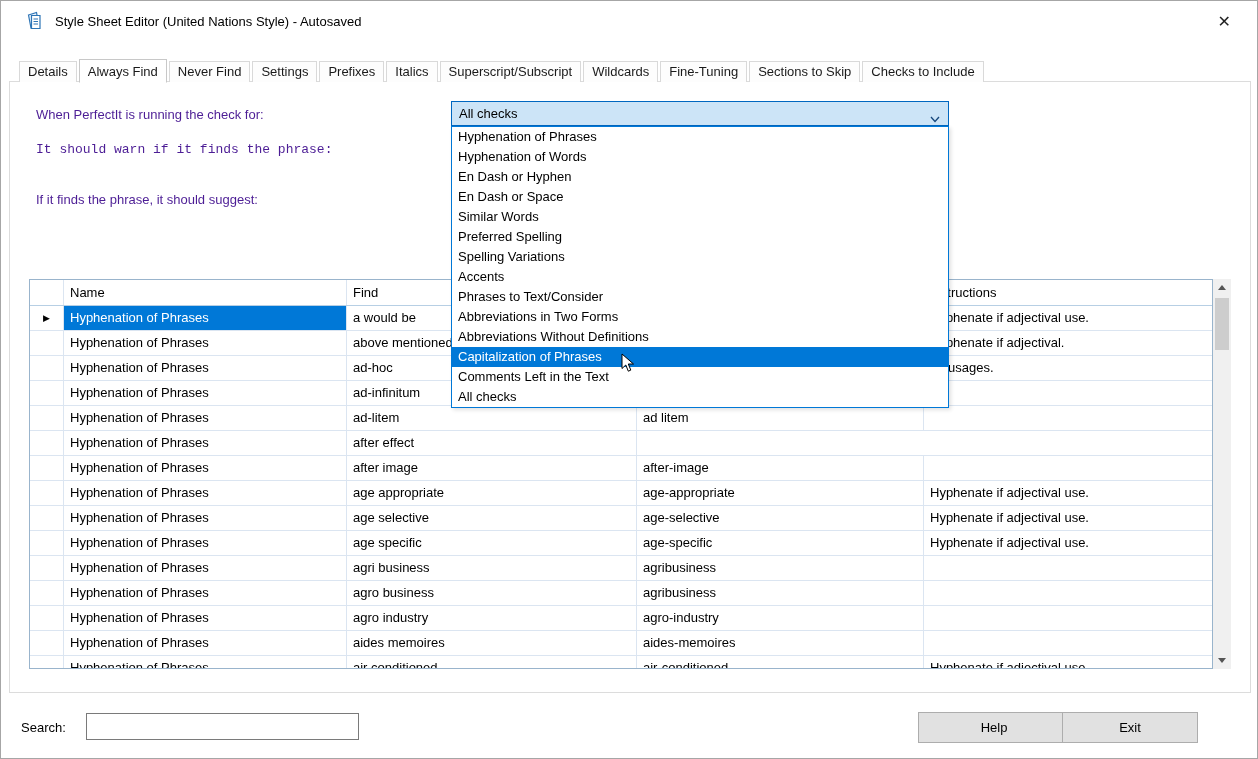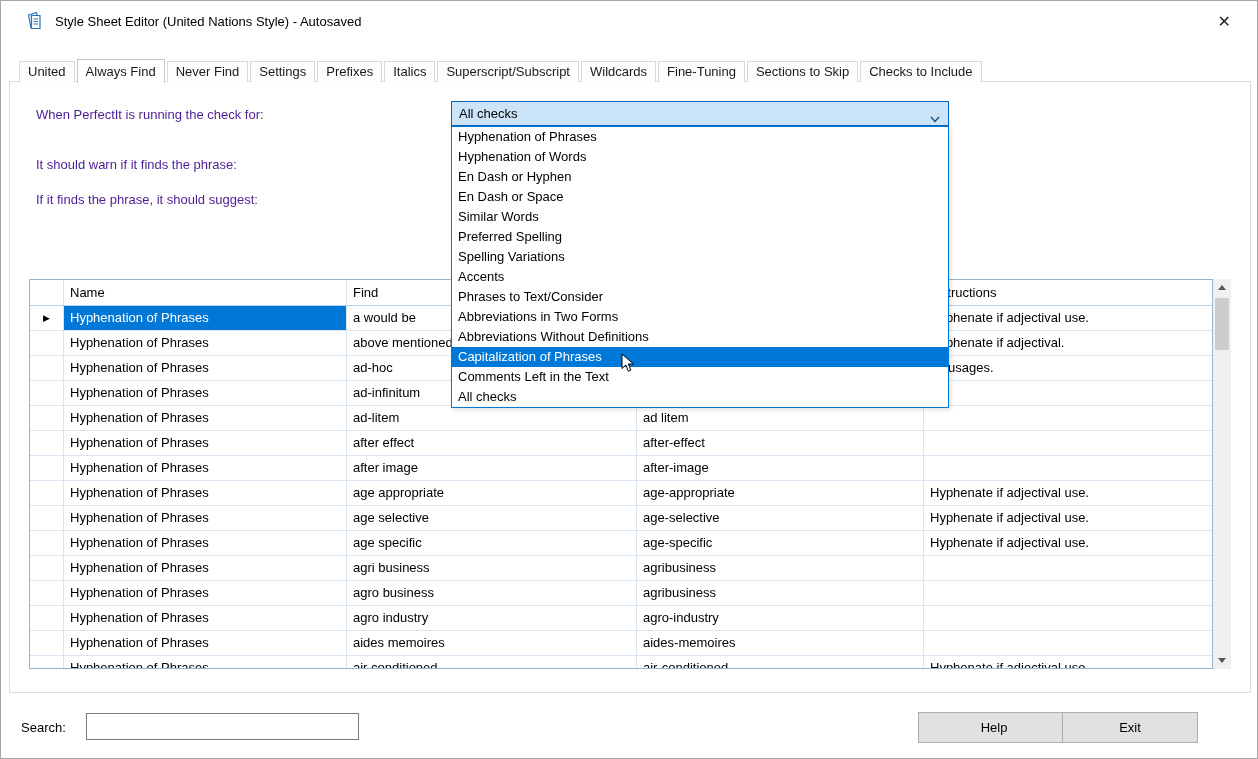--- a/index.html
+++ b/index.html
@@ -15,21 +15,21 @@
 
   
   .page { position:absolute; left:8px; top:80px; width:1242px; height:612px; border:1px solid #dcdcdc; background:#fff; z-index:0; }
   .tabstrip { position:absolute; left:18px; top:57px; height:24px; display:flex; align-items:flex-end; z-index:3; }
   .tab { font-size:13px; color:#1a1a1a; height:21px; line-height:20px; padding:0 8px; border:1px solid #d9d9d9; border-bottom:none; background:#fdfdfd; margin-right:2px; white-space:nowrap; }
   .tab.active { height:24px; line-height:23px; background:#fff; border:1px solid #c8c8c8; border-bottom:1px solid #fff; margin-bottom:-1px; z-index:4; }
 
   
   .form-label { position:absolute; left:35px; font-size:13px; color:#4c1d95; z-index:2; }
   .lbl-check { top:106px; }
-  .lbl-warn { top:156px; }
+  .lbl-warn { top:141px;font-family:Liberation Mono, monospace; }
   .lbl-suggest { top:191px; }
 
   
   .combo { position:absolute; left:450px; top:100px; width:498px; height:25px; background:#cce4f7; border:1px solid #0067c0; display:flex; align-items:center; padding:0 7px; font-size:13px; z-index:5; }
   .combo .chev { position:absolute; right:8px; top:9px; }
 
   
   .dd-list { position:absolute; left:450px; top:125px; width:498px; background:#fff; border:1px solid #0078d7; z-index:6; box-shadow:2px 2px 4px rgba(0,0,0,0.12); }
   .dd-item { height:20px; line-height:20px; padding:0 6px; font-size:13px; color:#000; white-space:nowrap; overflow:hidden; }
   .dd-item.hl { background:#0078d7; color:#fff; }
@@ -76,21 +76,21 @@
       <path d="M6.5 4.5 H15 V17.5 H6.5 Z" fill="#ffffff" stroke="#2e75b6" stroke-width="1.2"></path>
       <path d="M8.5 8 H13 M8.5 10.5 H13 M8.5 13 H13" stroke="#2e75b6" stroke-width="1"></path>
     </svg>
     <span class="title-text">Style Sheet Editor (United Nations Style) - Autosaved</span>
     <span class="close-btn">✕</span>
   </div>
 
   <div class="page"></div>
 
   <div class="tabstrip">
-      <div class="tab">United</div>
+      <div class="tab">Details</div>
       <div class="tab active">Always Find</div>
       <div class="tab">Never Find</div>
       <div class="tab">Settings</div>
       <div class="tab">Prefixes</div>
       <div class="tab">Italics</div>
       <div class="tab">Superscript/Subscript</div>
       <div class="tab">Wildcards</div>
       <div class="tab">Fine-Tuning</div>
       <div class="tab">Sections to Skip</div>
       <div class="tab">Checks to Include</div>
@@ -167,21 +167,20 @@
           <div class="gcell w-sel selcell"></div>
           <div class="gcell w-name">Hyphenation of Phrases</div>
           <div class="gcell w-find">ad-litem</div>
           <div class="gcell w-sug">ad litem</div>
           <div class="gcell w-ins"></div>
         </div>
         <div class="grow">
           <div class="gcell w-sel selcell"></div>
           <div class="gcell w-name">Hyphenation of Phrases</div>
           <div class="gcell w-find">after effect</div>
-          <div class="gcell w-sug">after-effect</div>
           <div class="gcell w-ins"></div>
         </div>
         <div class="grow">
           <div class="gcell w-sel selcell"></div>
           <div class="gcell w-name">Hyphenation of Phrases</div>
           <div class="gcell w-find">after image</div>
           <div class="gcell w-sug">after-image</div>
           <div class="gcell w-ins"></div>
         </div>
         <div class="grow">

